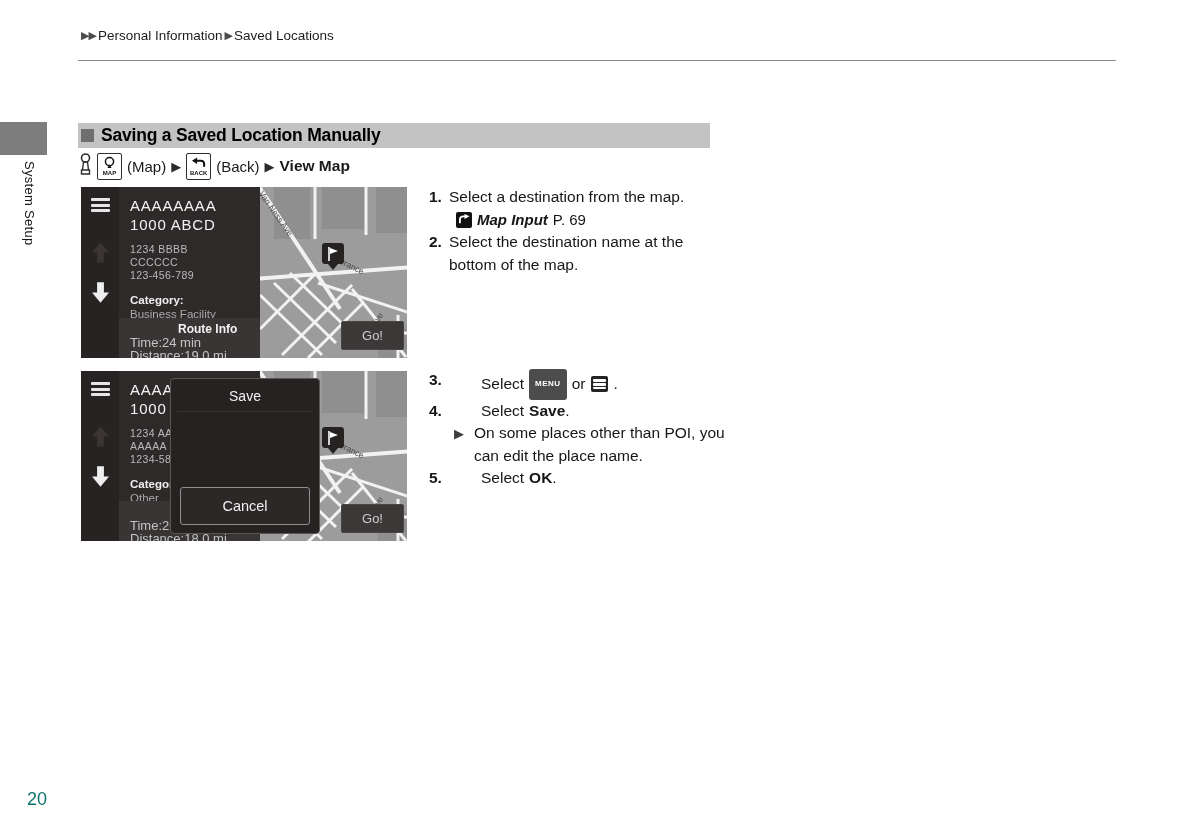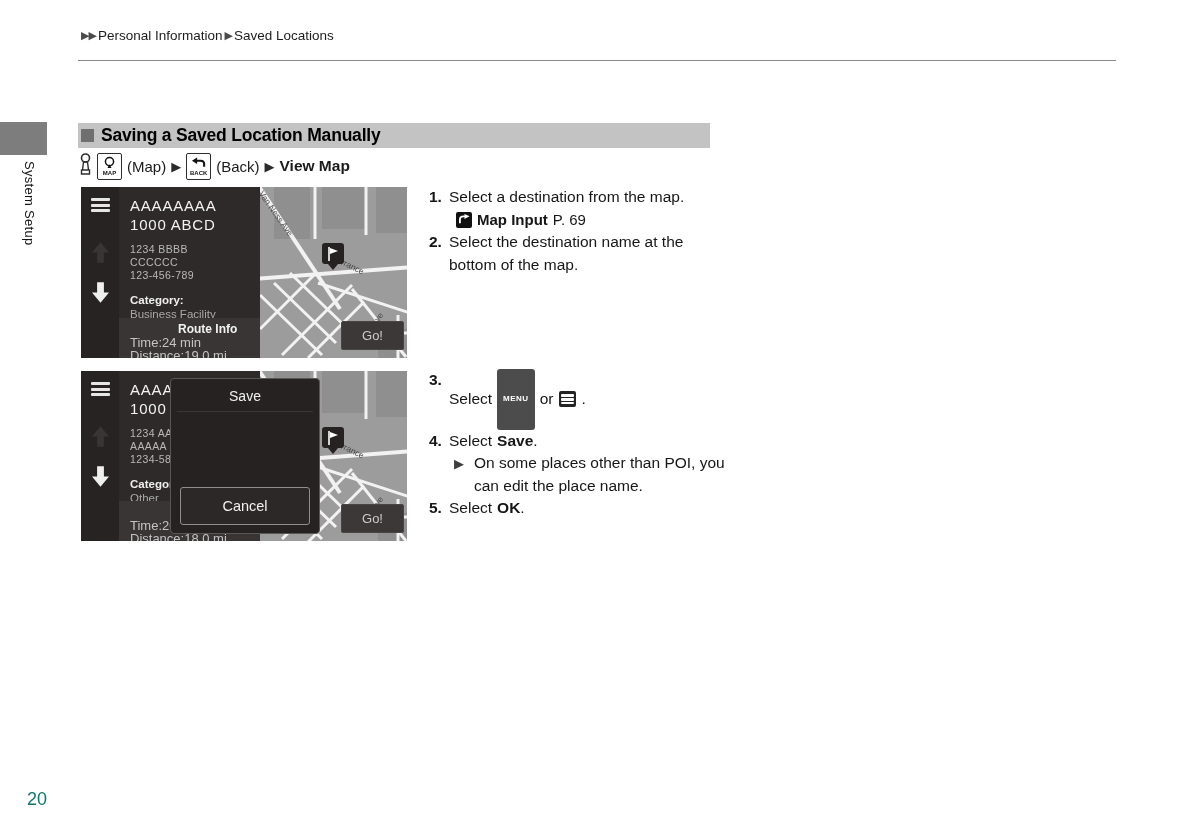--- a/index.html
+++ b/index.html
@@ -57,24 +57,24 @@
   .dialog .dsep { height:1px; background:#3a3636; margin:7px 6px 0 6px; }
   .dialog .cancel { position:absolute; left:9px; right:9px; bottom:8px; height:38px; border:1px solid #8f8f8f; border-radius:3px; background:#2c2828; color:#f0f0f0; font-size:14.5px; display:flex; align-items:center; justify-content:center; }
 
   
   .steps { position:absolute; left:429px; width:296px; font-size:15.5px; color:#161616; line-height:22.5px; }
   .g1 { top:186px; }
   .g2 { top:369px; }
   .step { display:flex; }
   .step .num { font-weight:bold; width:20px; flex:0 0 auto; }
   .refline { display:flex; align-items:center; margin-left:27px; font-size:15px; height:22.5px; }
-  .refline .reflabel { font-weight:bold; margin:0 5px; }
+  .refline .reflabel { font-weight:bold; margin:0 5px;font-style:italic; }
   .xref { width:16px; height:16px; background:#111; border-radius:2px; display:inline-flex; align-items:center; justify-content:center; flex:0 0 auto; }
-  .inlinewrap { display:flex; align-items:center; flex-wrap:wrap; }
-  .menu-badge { background:#4c4c4c; color:#fff; font-size:8px; font-weight:bold; letter-spacing:.5px; border-radius:3px; padding:19px 6px; margin:0 5px; display:inline-block; }
+  .inlinewrap { display:flex; align-items:center; flex-wrap:wrap;margin-left:32px; }
+  .menu-badge { background:#4c4c4c; color:#fff; font-size:8px; font-weight:bold; letter-spacing:.5px; border-radius:3px; padding:4px 6px; margin:0 5px; display:inline-block; }
   .list-ic { width:17px; height:16px; background:#242424; border-radius:2px; display:inline-flex; flex-direction:column; justify-content:space-evenly; padding:2px 2px; margin:0 5px 0 6px; }
   .list-ic i { display:block; height:2.5px; background:#fff; border-radius:1px; }
   .bold { font-weight:bold; }
   .gap-r { margin-right:5px; }
   .note { display:flex; margin-left:25px; }
   .note .nmark { color:#3d3d3d; font-size:13px; width:20px; flex:0 0 auto; padding-top:1px; }
   .note .ntext { flex:1; }
 
   .page-num { position:absolute; left:27px; top:789px; font-size:18px; font-weight:500; color:#0f766e; }
 </style>

